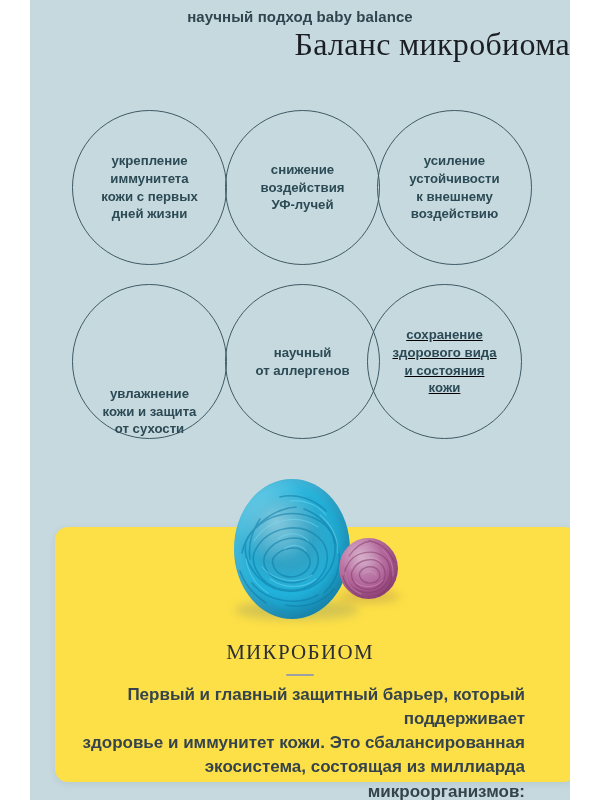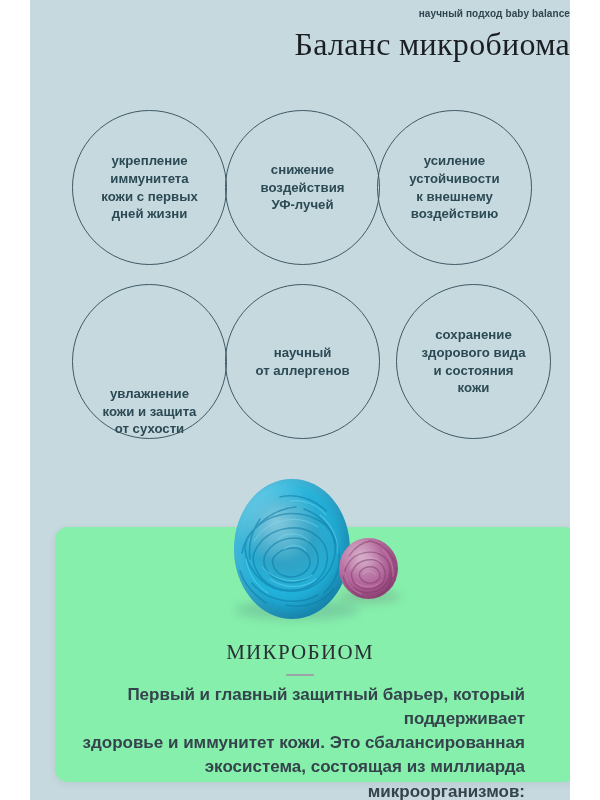--- a/index.html
+++ b/index.html
@@ -31,23 +31,23 @@
     background: #c6d9de;
     overflow: hidden;
   }
 
   
   .eyebrow {
     position: absolute;
     left: 0;
     top: 8px;
     width: 540px;
-    text-align: right;
+    text-align: center;
     font-family: "Liberation Sans", sans-serif;
-    font-size: 10px;
+    font-size: 15px;
     font-weight: 600;
     letter-spacing: 0.1px;
     color: #2f4550;
     white-space: nowrap;
   }
   .title {
     position: absolute;
     left: 0;
     top: 26px;
     width: 540px;
@@ -89,30 +89,30 @@
     padding: 0 6px;
     white-space: pre-line;
   }
   
   .c0 { left: 42px;  top: 2px; }
   .c1 { left: 195px; top: 2px; }
   .c2 { left: 347px; top: 2px; }
   
   .c3 { left: 42px;  top: 176px; align-items: flex-end; }
   .c4 { left: 195px; top: 176px; }
-  .c5 { left: 366px; top: 176px; }
+  .c5 { left: 337px; top: 176px; text-decoration: underline; }
 
   
   .card {
     position: absolute;
     left: 25px;
     top: 527px;
     width: 522px;
     height: 255px;
-    background: #86efac;
+    background: #fde047;
     border-radius: 13px;
     box-shadow: 0 2px 7px rgba(60,80,90,0.10);
   }
 
   
   .microbes {
     position: absolute;
     left: 175px;
     top: 472px;
     width: 200px;

